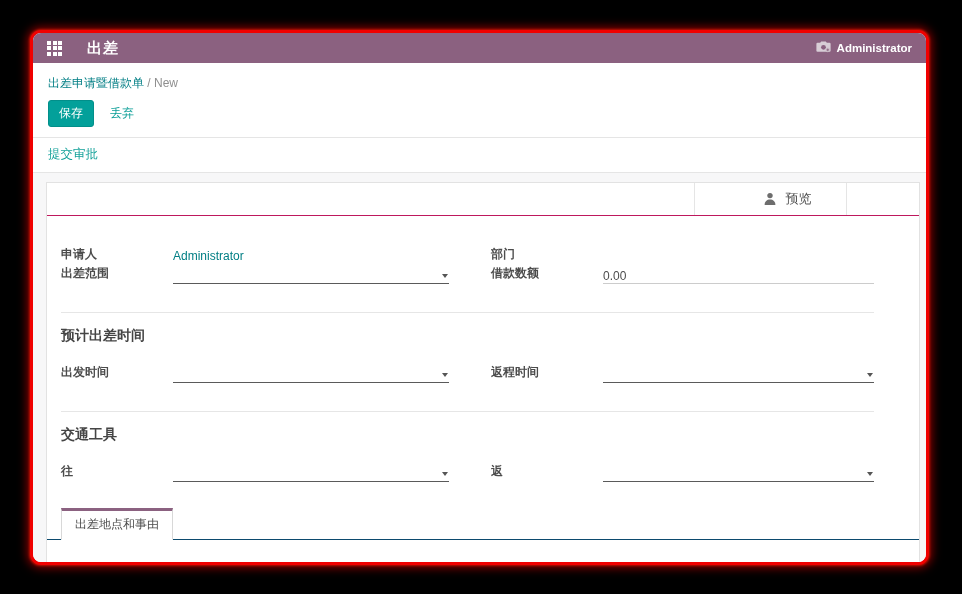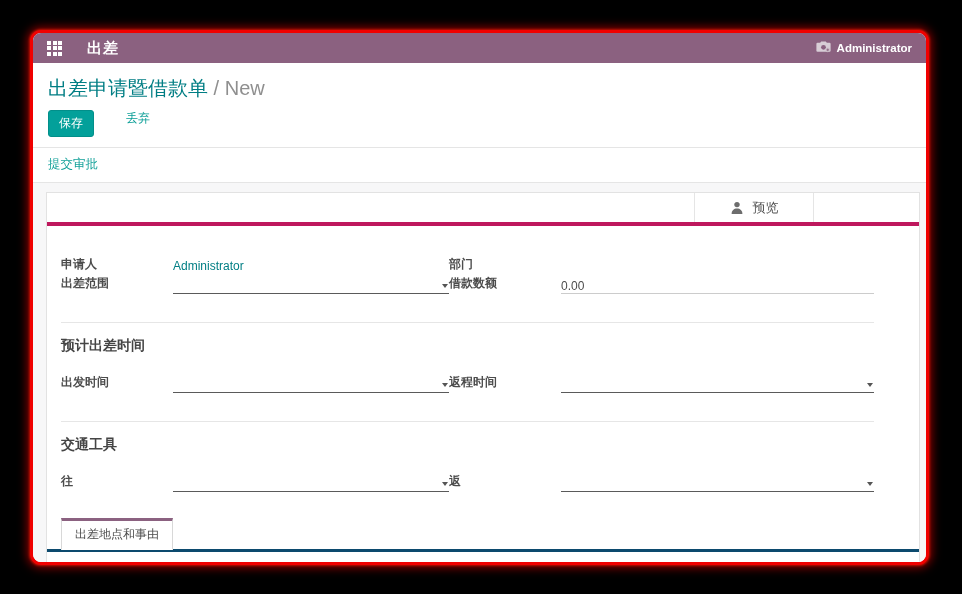--- a/index.html
+++ b/index.html
@@ -14,64 +14,64 @@
   }
 
   
   .navbar { flex: 0 0 30px; background: #8b6180; display: flex; align-items: center; padding: 0 14px; color: #fff; }
   .apps-icon { display: grid; grid-template-columns: repeat(3, 4px); grid-auto-rows: 4px; gap: 1.5px; cursor: pointer; }
   .apps-icon i { background: #fff; }
   .navbar-title { margin-left: 25px; font-size: 15px; font-weight: bold; letter-spacing: 1px; }
   .navbar-right { margin-left: auto; display: flex; align-items: center; gap: 6px; font-size: 11.5px; font-weight: bold; cursor: pointer; }
 
   
-  .breadcrumb-row { padding: 12px 15px 2px; font-size: 20px; }
+  .breadcrumb-row { padding: 12px 15px 2px; font-size: 12px; }
   .bc-doc { color: #017e84; cursor: pointer; }
   .bc-sep, .bc-new { color: #8f8f8f; }
 
   
-  .actions-row { padding: 6px 15px 10px; display: flex; align-items: flex-start; gap: 32px; border-bottom: 1px solid #e5e5e5; }
+  .actions-row { padding: 6px 15px 10px; display: flex; align-items: center; gap: 16px; border-bottom: 1px solid #e5e5e5; }
   .btn-save { background: #03a09a; border: 1px solid #028f8a; color: #fff; font-size: 12px; padding: 4px 10px; border-radius: 3px; cursor: pointer; font-family: inherit; }
   .btn-discard { background: none; border: none; color: #0b9e97; font-size: 12px; cursor: pointer; font-family: Liberation Serif, serif; }
 
   
   .statusbar { padding: 8px 15px 9px; border-bottom: 1px solid #e5e5e5; font-size: 12.5px; }
   .submit-link { color: #16a29b; cursor: pointer; }
 
   
   .content { flex: 1 1 auto; background: #f7f7f8; padding: 9px 6px 0 13px; overflow: hidden; display: flex; }
   .sheet { flex: 1; background: #fff; border: 1px solid #e2e2e2; border-bottom: none; display: flex; flex-direction: column; }
 
   
-  .button-box { flex: 0 0 33px; border-bottom: 4px solid #be185d; display: flex; align-items: stretch; }
+  .button-box { flex: 0 0 33px; border-bottom: 1px solid #be185d; display: flex; align-items: stretch; gap: 33px; }
   .bb-spacer { width: 648px; border-right: 1px solid #e5e5e5; }
   .stat-button { width: 119px; border-right: 1px solid #e5e5e5; display: flex; align-items: center; justify-content: center; gap: 9px; cursor: pointer; color: #555; font-size: 13px; }
   .stat-button svg { display: block; }
 
   
   .form-body { padding: 30px 45px 0 14px; font-size: 12px; color: #4c4c4c; }
-  .cols { display: flex; }
+  .cols { display: flex; gap: 42px; }
   .col-left { width: 388px; flex: 0 0 auto; }
   .col-right { flex: 1; }
   .frow { display: flex; align-items: flex-end; min-height: 19px; }
   .flabel { width: 112px; flex: 0 0 auto; font-weight: bold; padding-bottom: 2px; }
   .fvalue { flex: 1; min-width: 0; }
   .link-value { color: #017e84; padding-bottom: 2px; cursor: pointer; }
   .empty-value { height: 15px; }
   input.u-input { width: 100%; border: none; border-bottom: 1px solid #c4b5fd; font-size: 12px; height: 16px; outline: none; color: #4c4c4c; font-family: inherit; background: transparent; }
   input.u-input.light { border-bottom-color: #ccc; }
   .select-box { position: relative; border-bottom: 1px solid #5a5a5a; height: 16px; cursor: pointer; }
   .caret { position: absolute; right: 1px; bottom: 5px; width: 0; height: 0; border-left: 3.5px solid transparent; border-right: 3.5px solid transparent; border-top: 4px solid #555; }
 
   .separator { border: none; border-top: 1px solid #e6e6e6; margin-top: 28px; }
   .section-title { font-size: 14px; font-weight: bold; color: #454545; margin: 14px 0 19px; }
 
   
   .notebook { flex: 1 1 auto; display: flex; flex-direction: column; margin-top: 26px; }
-  .tab-row { padding-left: 14px; border-bottom: 3px solid #0c4a6e; }
+  .tab-row { padding-left: 14px; border-bottom: 1px solid #0c4a6e; }
   .tab { display: inline-block; margin-bottom: -1px; background: #fff; border: 1px solid #d8d8d8; border-top: 3px solid #8b6180; border-bottom: 1px solid #fff; padding: 5px 13px 6px; font-size: 12px; color: #4c4c4c; cursor: pointer; }
   .tab-content { flex: 1; background: #fff; }
 </style>
 </head>
 <body>
 
 <div class="stage">
   <div class="window">
 
     <div class="navbar">

